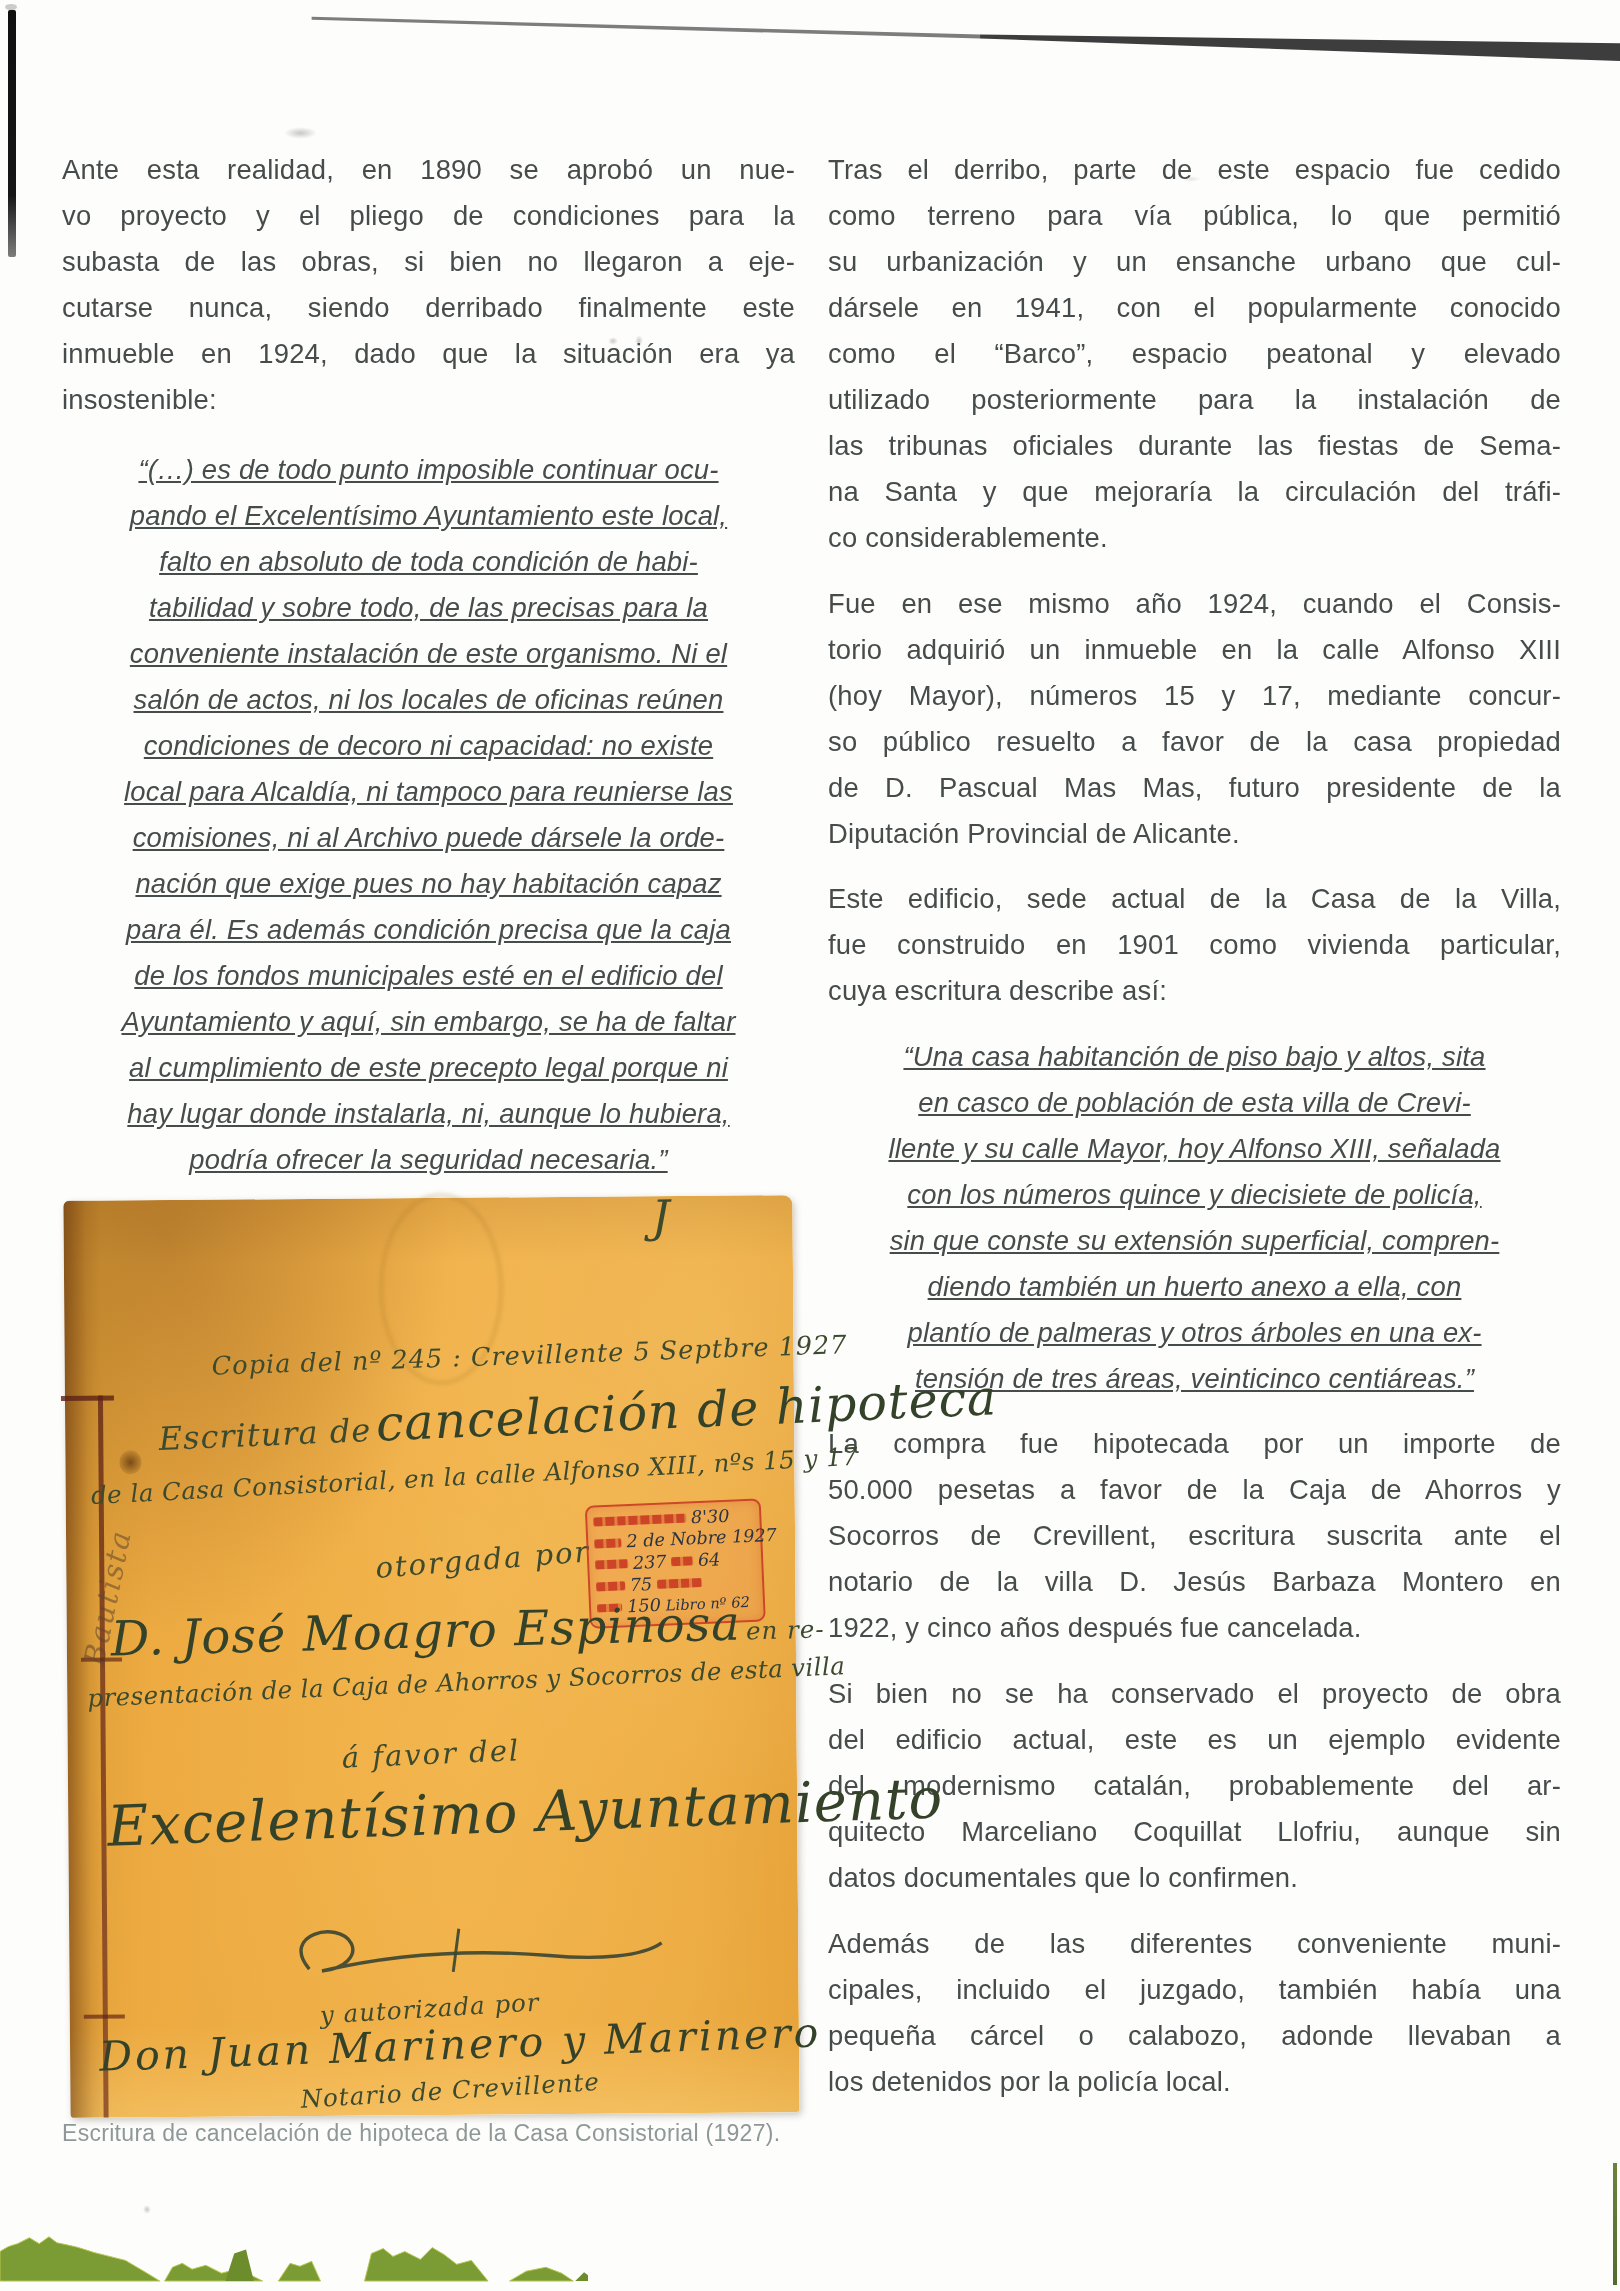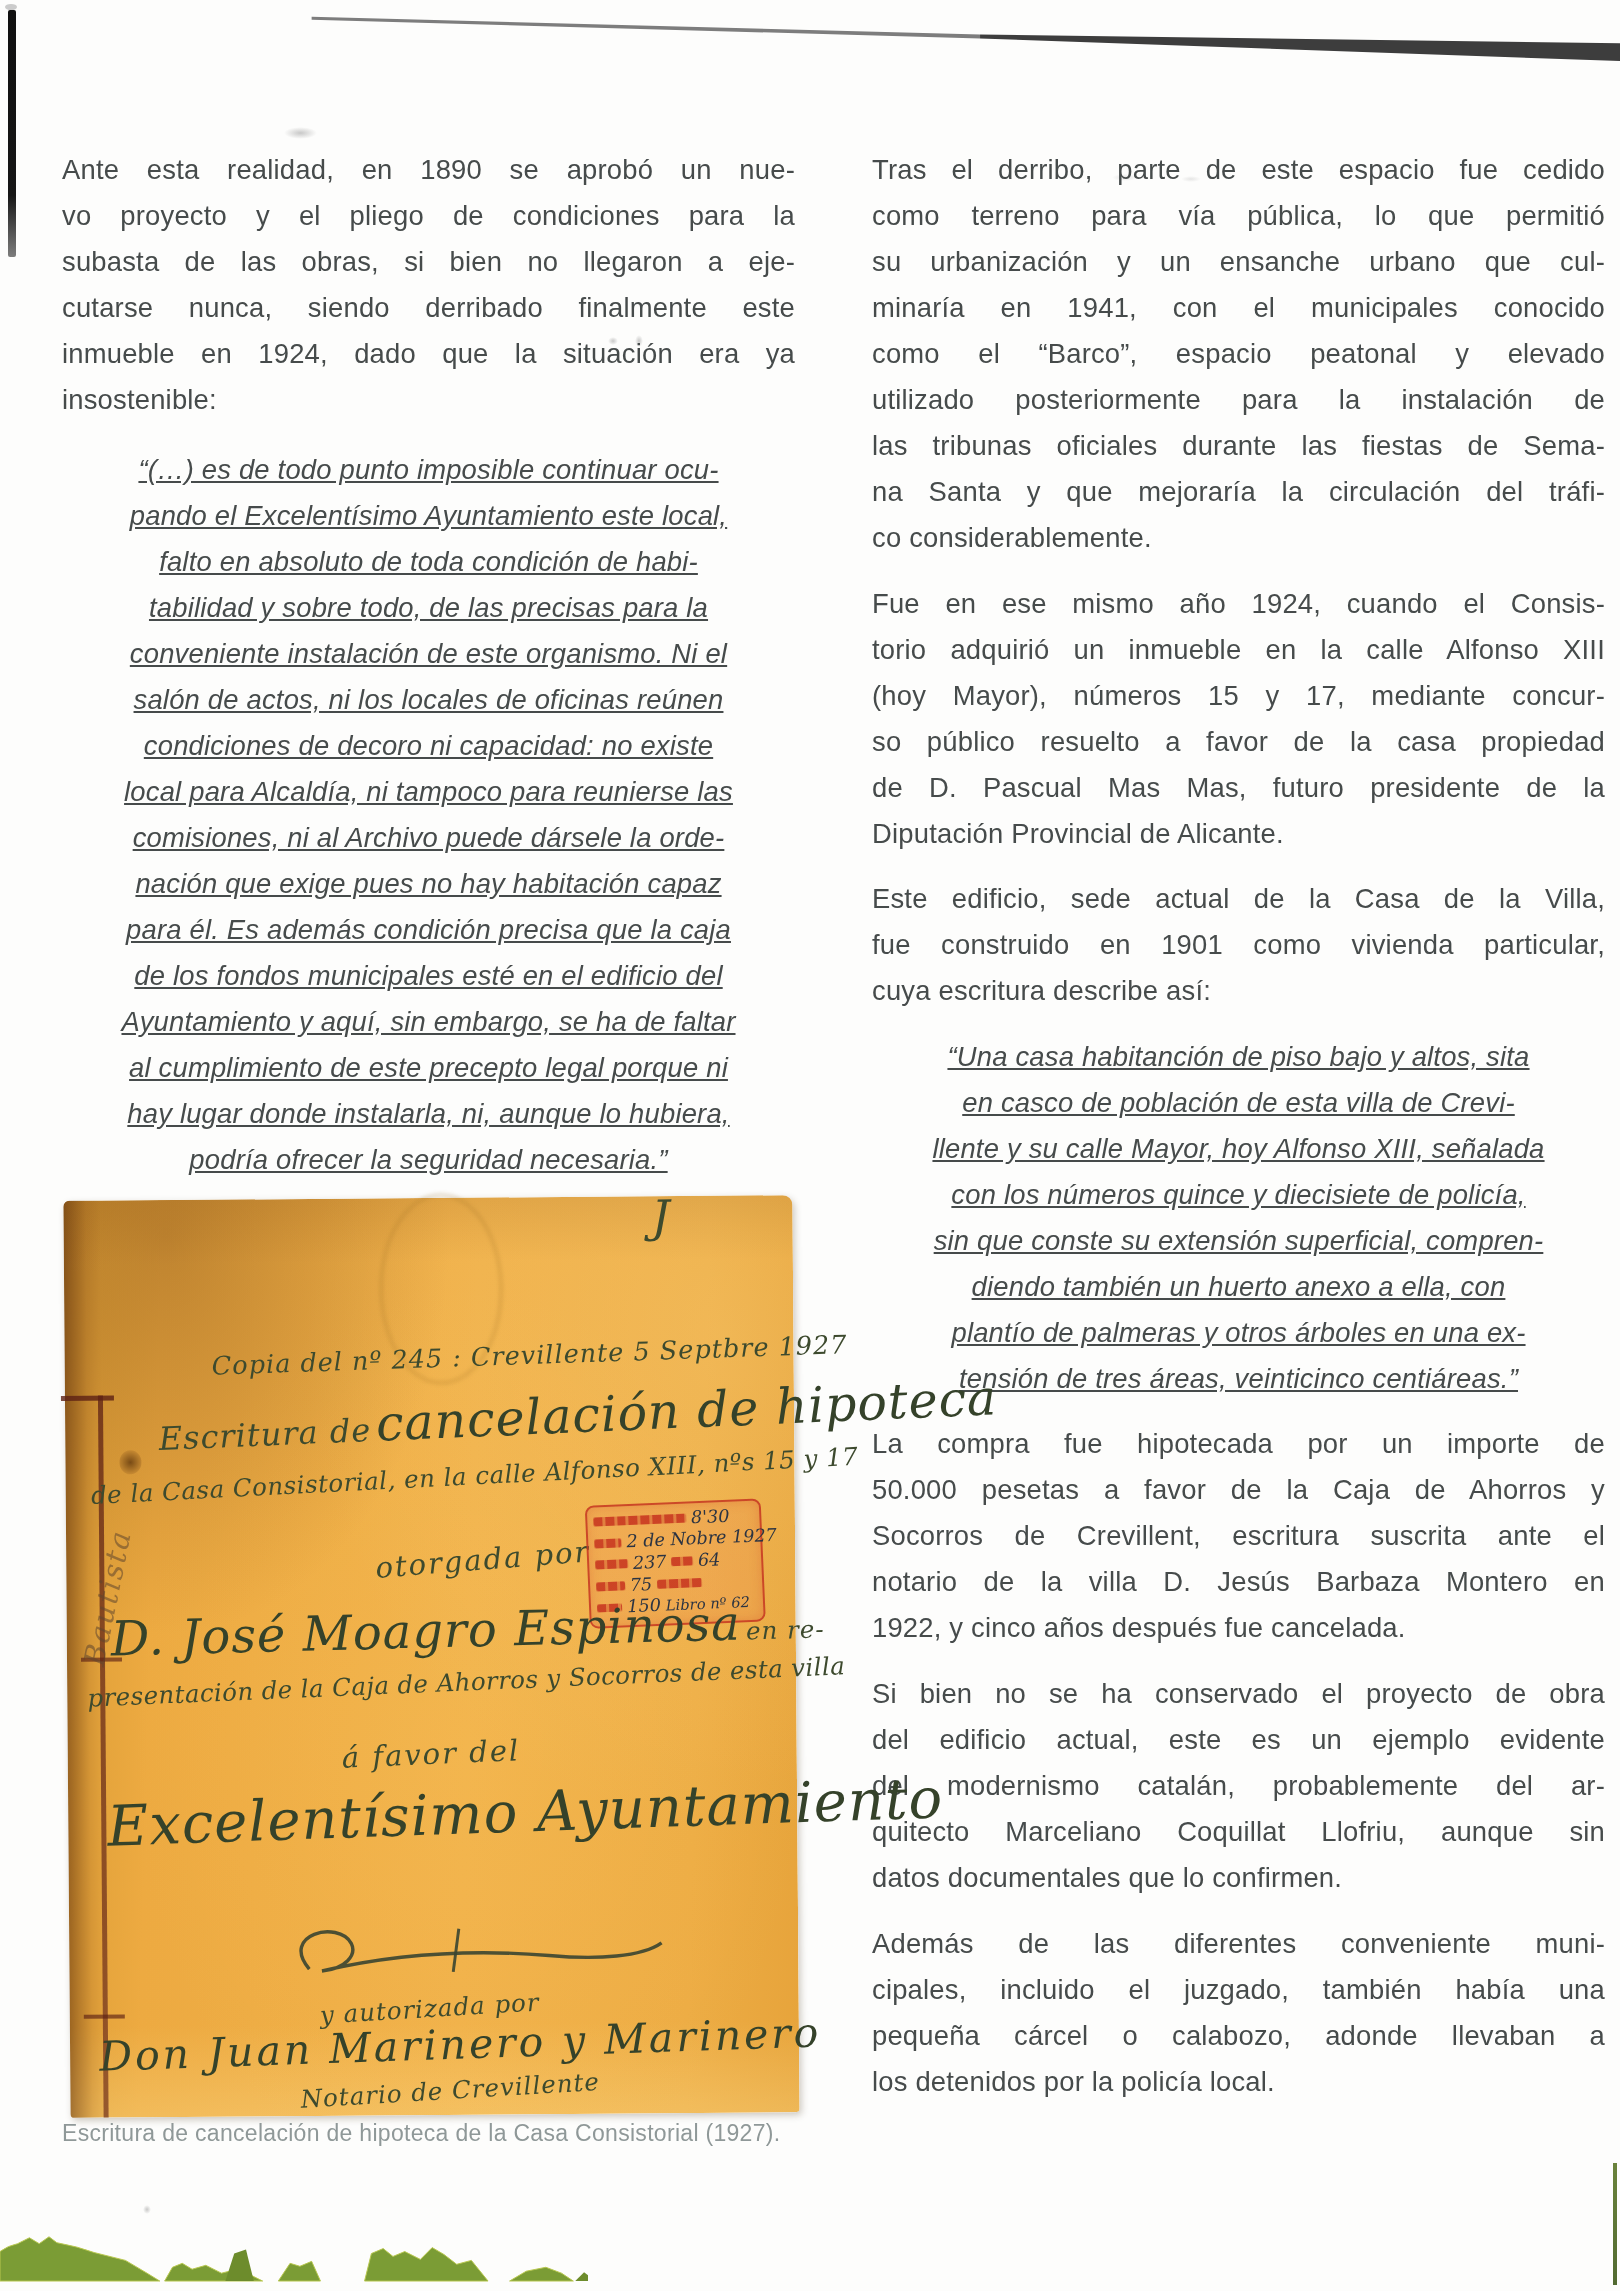--- a/index.html
+++ b/index.html
@@ -13,21 +13,21 @@
   .smudge{position:absolute;background:radial-gradient(ellipse,rgba(120,120,120,.4),transparent 70%);border-radius:50%;}
   .smudge.a{left:284px;top:127px;width:33px;height:11.8px;}
   .smudge.b{left:608px;top:337px;width:9.8px;height:7.8px;}
   .smudge.c{left:635px;top:335px;width:7.8px;height:11.8px;}
   .smudge.d{left:1112px;top:174px;width:25.5px;height:6.9px;opacity:.5;}
   .smudge.e{left:1181px;top:176px;width:19.6px;height:5.9px;opacity:.45;}
   .smudge.f{left:143px;top:2205px;width:7.8px;height:8.8px;}
   
   .col{position:absolute;top:147px;width:733px;font-size:27.4px;letter-spacing:0.2px;}
   .col-left{left:62px;}
-  .col-right{left:872px;}
+  .col-right{left:828px;}
   .para,.quote{margin:0 0 19.6px 0;}
   .col-left .para{margin-bottom:23.5px;}
   .quote{font-style:italic;text-decoration:underline;}
   .tline{height:46px;line-height:46px;overflow:hidden;text-align:justify;text-align-last:justify;}
   .quote .tline{text-align:center;text-align-last:center;}
   .para .tline:last-child{text-align-last:left;}
   
   .manuscript{position:absolute;left:67px;top:1198px;width:729px;height:917px;
     transform:rotate(-0.45deg);border-radius:5.9px 9.8px 3.9px 3.9px;
     background:
@@ -132,21 +132,21 @@
         <div class="tline">hay lugar donde instalarla, ni, aunque lo hubiera,</div>
         <div class="tline">podría ofrecer la seguridad necesaria.”</div>
       </div>
   </div>
 
   <div class="col col-right">
     <div class="para">
         <div class="tline">Tras el derribo, parte de este espacio fue cedido</div>
         <div class="tline">como terreno para vía pública, lo que permitió</div>
         <div class="tline">su urbanización y un ensanche urbano que cul-</div>
-        <div class="tline">minaría en 1941, con el municipales conocido</div>
+        <div class="tline">dársele en 1941, con el popularmente conocido</div>
         <div class="tline">como el “Barco”, espacio peatonal y elevado</div>
         <div class="tline">utilizado posteriormente para la instalación de</div>
         <div class="tline">las tribunas oficiales durante las fiestas de Sema-</div>
         <div class="tline">na Santa y que mejoraría la circulación del tráfi-</div>
         <div class="tline">co considerablemente.</div>
       </div>
     <div class="para">
         <div class="tline">Fue en ese mismo año 1924, cuando el Consis-</div>
         <div class="tline">torio adquirió un inmueble en la calle Alfonso XIII</div>
         <div class="tline">(hoy Mayor), números 15 y 17, mediante concur-</div>

